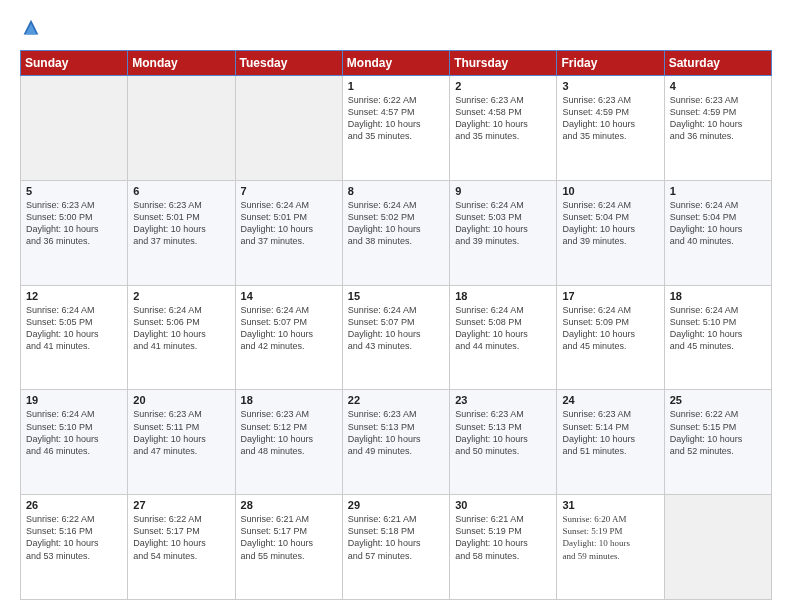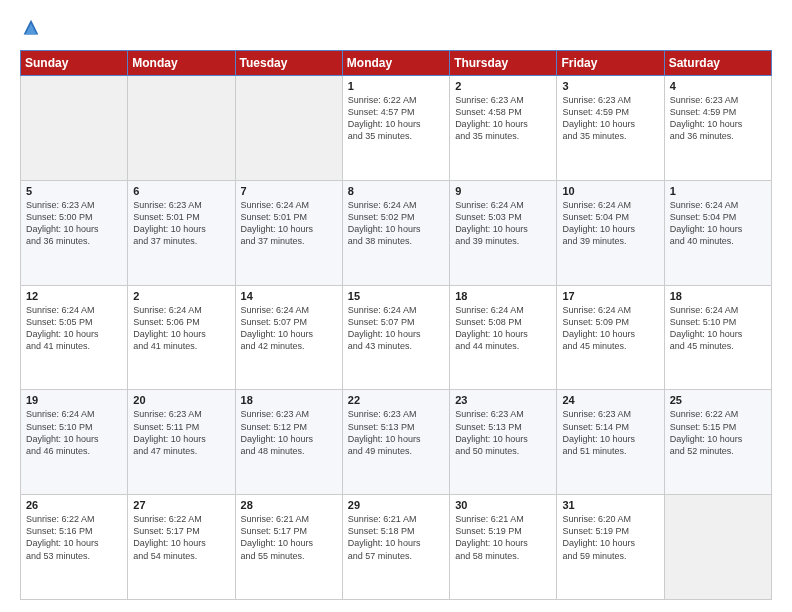--- a/index.html
+++ b/index.html
@@ -352,21 +352,21 @@
           </td>
           <td>
             <div class="day-num">30</div>
             <div class="day-info" style="white-space: pre-line;">Sunrise: 6:21 AM
 Sunset: 5:19 PM
 Daylight: 10 hours
 and 58 minutes.</div>
           </td>
           <td>
             <div class="day-num">31</div>
-            <div class="day-info" style="white-space: pre-line;">Sunrise: 6:20 AM
+            <div class="day-info" style="white-space: pre-line; font-family: Liberation Serif, serif;">Sunrise: 6:20 AM
 Sunset: 5:19 PM
 Daylight: 10 hours
 and 59 minutes.</div>
           </td>
           <td class="empty-cell"></td>
         </tr>
       </tbody>
   </table>
 </div>
 

